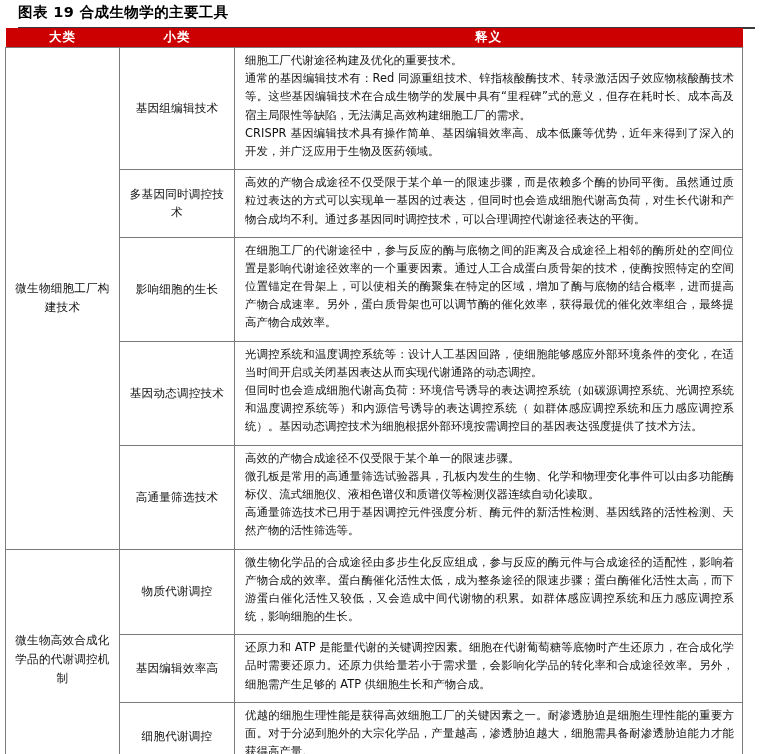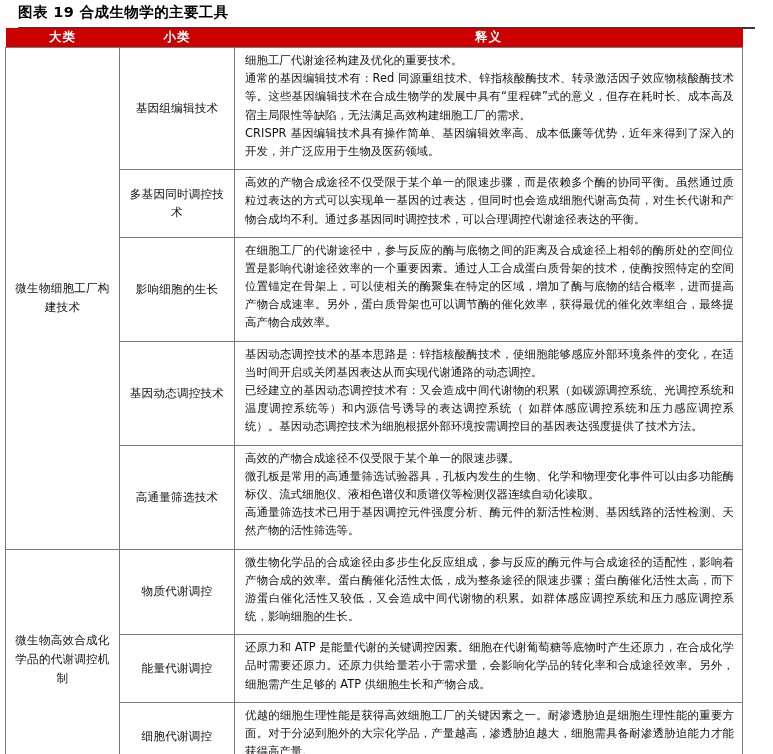--- a/index.html
+++ b/index.html
@@ -141,41 +141,41 @@
         </tr>
         <tr>
           <td class="subcat">影响细胞的生长</td>
           <td class="desc">
             <p>在细胞工厂的代谢途径中，参与反应的酶与底物之间的距离及合成途径上相邻的酶所处的空间位置是影响代谢途径效率的一个重要因素。通过人工合成蛋白质骨架的技术，使酶按照特定的空间位置锚定在骨架上，可以使相关的酶聚集在特定的区域，增加了酶与底物的结合概率，进而提高产物合成速率。另外，蛋白质骨架也可以调节酶的催化效率，获得最优的催化效率组合，最终提高产物合成效率。</p>
           </td>
         </tr>
         <tr>
           <td class="subcat">基因动态调控技术</td>
           <td class="desc">
-            <p>基因动态调控技术的基本思路是：锌指核酸酶技术，使细胞能够感应外部环境条件的变化，在适当时间开启或关闭基因表达从而实现代谢通路的动态调控。</p>
-            <p>已经建立的基因动态调控技术有：又会造成中间代谢物的积累（如碳源调控系统、光调控系统和温度调控系统等）和内源信号诱导的表达调控系统（ 如群体感应调控系统和压力感应调控系统）。基因动态调控技术为细胞根据外部环境按需调控目的基因表达强度提供了技术方法。</p>
+            <p>光调控系统和温度调控系统等：设计人工基因回路，使细胞能够感应外部环境条件的变化，在适当时间开启或关闭基因表达从而实现代谢通路的动态调控。</p>
+            <p>但同时也会造成细胞代谢高负荷：环境信号诱导的表达调控系统（如碳源调控系统、光调控系统和温度调控系统等）和内源信号诱导的表达调控系统（ 如群体感应调控系统和压力感应调控系统）。基因动态调控技术为细胞根据外部环境按需调控目的基因表达强度提供了技术方法。</p>
           </td>
         </tr>
         <tr>
           <td class="subcat">高通量筛选技术</td>
           <td class="desc">
             <p>高效的产物合成途径不仅受限于某个单一的限速步骤。</p>
             <p>微孔板是常用的高通量筛选试验器具，孔板内发生的生物、化学和物理变化事件可以由多功能酶标仪、流式细胞仪、液相色谱仪和质谱仪等检测仪器连续自动化读取。</p>
             <p>高通量筛选技术已用于基因调控元件强度分析、酶元件的新活性检测、基因线路的活性检测、天然产物的活性筛选等。</p>
           </td>
         </tr>
         <tr>
           <td class="cat" rowspan="3">微生物高效合成化学品的代谢调控机制</td>
           <td class="subcat">物质代谢调控</td>
           <td class="desc">
             <p>微生物化学品的合成途径由多步生化反应组成，参与反应的酶元件与合成途径的适配性，影响着产物合成的效率。蛋白酶催化活性太低，成为整条途径的限速步骤；蛋白酶催化活性太高，而下游蛋白催化活性又较低，又会造成中间代谢物的积累。如群体感应调控系统和压力感应调控系统，影响细胞的生长。</p>
           </td>
         </tr>
         <tr>
-          <td class="subcat">能量代谢调控</td>
+          <td class="subcat">基因编辑效率高</td>
           <td class="desc">
             <p>还原力和 ATP 是能量代谢的关键调控因素。细胞在代谢葡萄糖等底物时产生还原力，在合成化学品时需要还原力。还原力供给量若小于需求量，会影响化学品的转化率和合成途径效率。另外， 细胞需产生足够的 ATP 供细胞生长和产物合成。</p>
           </td>
         </tr>
         <tr class="last-row">
           <td class="subcat">细胞代谢调控</td>
           <td class="desc">
             <p>优越的细胞生理性能是获得高效细胞工厂的关键因素之一。耐渗透胁迫是细胞生理性能的重要方面。对于分泌到胞外的大宗化学品，产量越高，渗透胁迫越大，细胞需具备耐渗透胁迫能力才能获得高产量。</p>
           </td>
         </tr>

